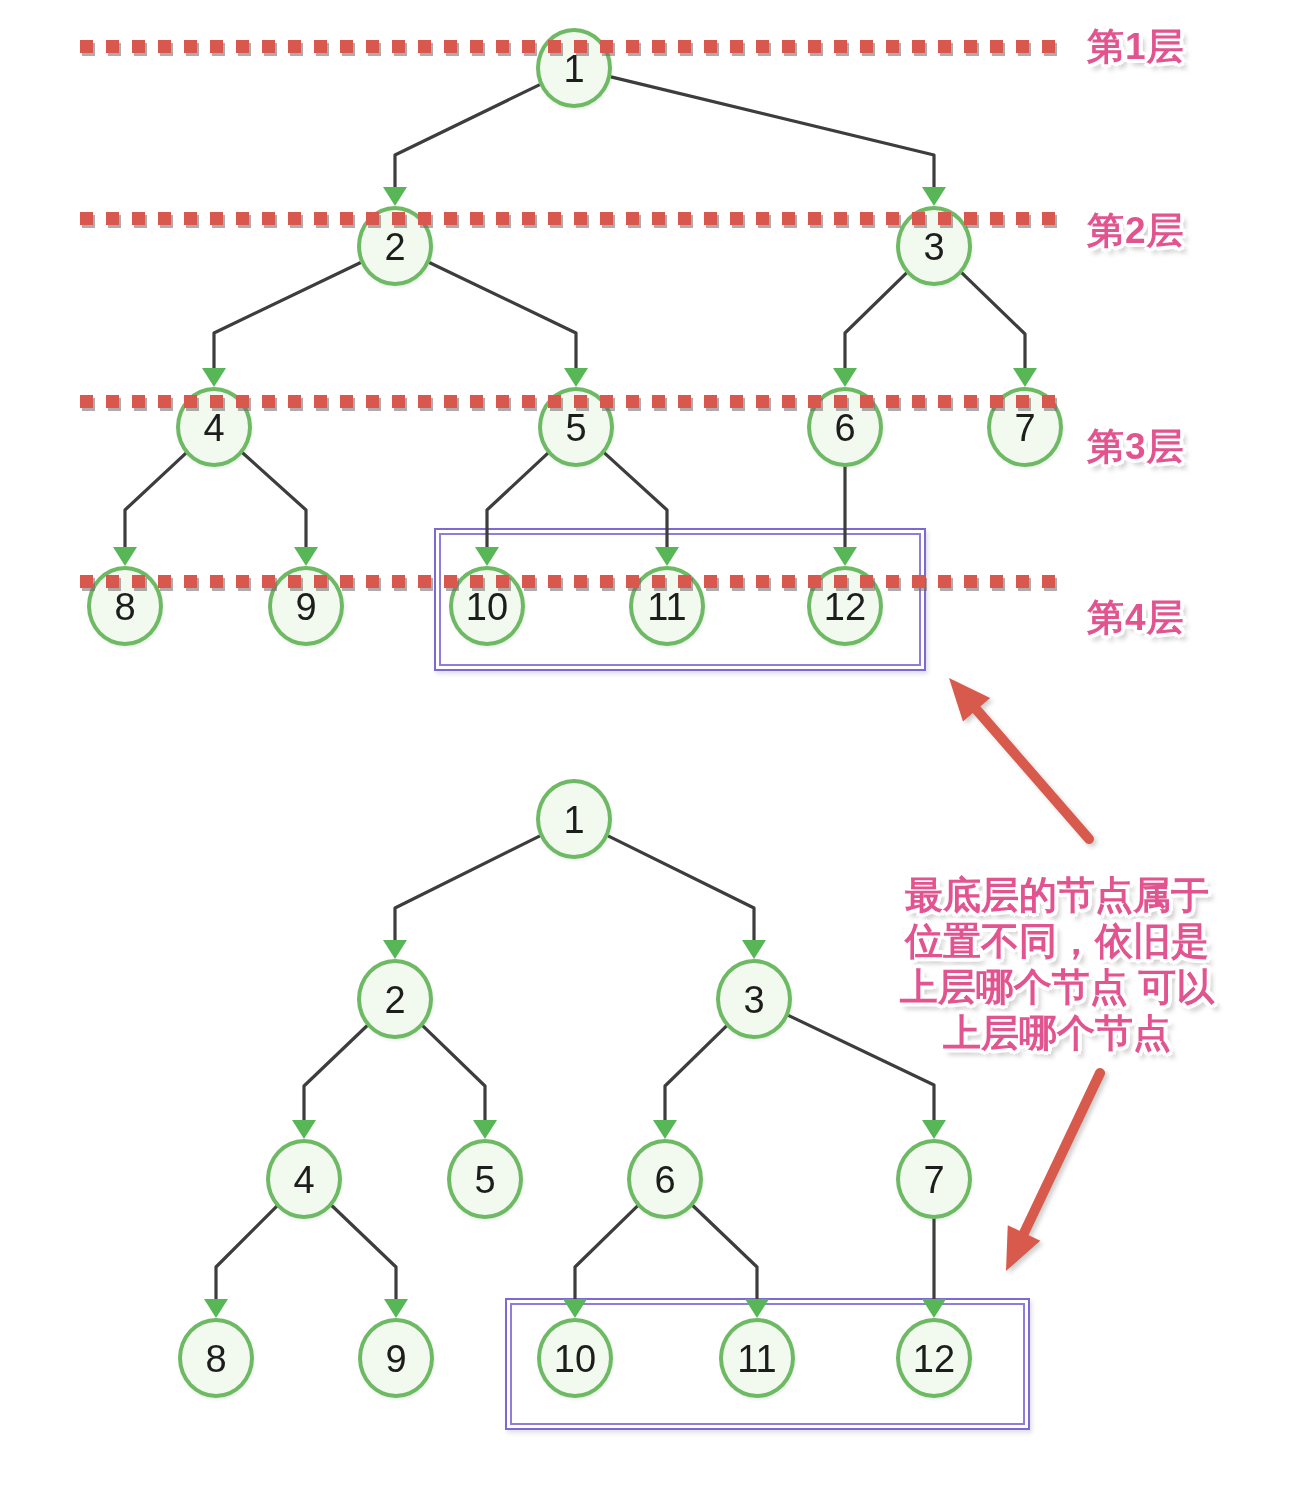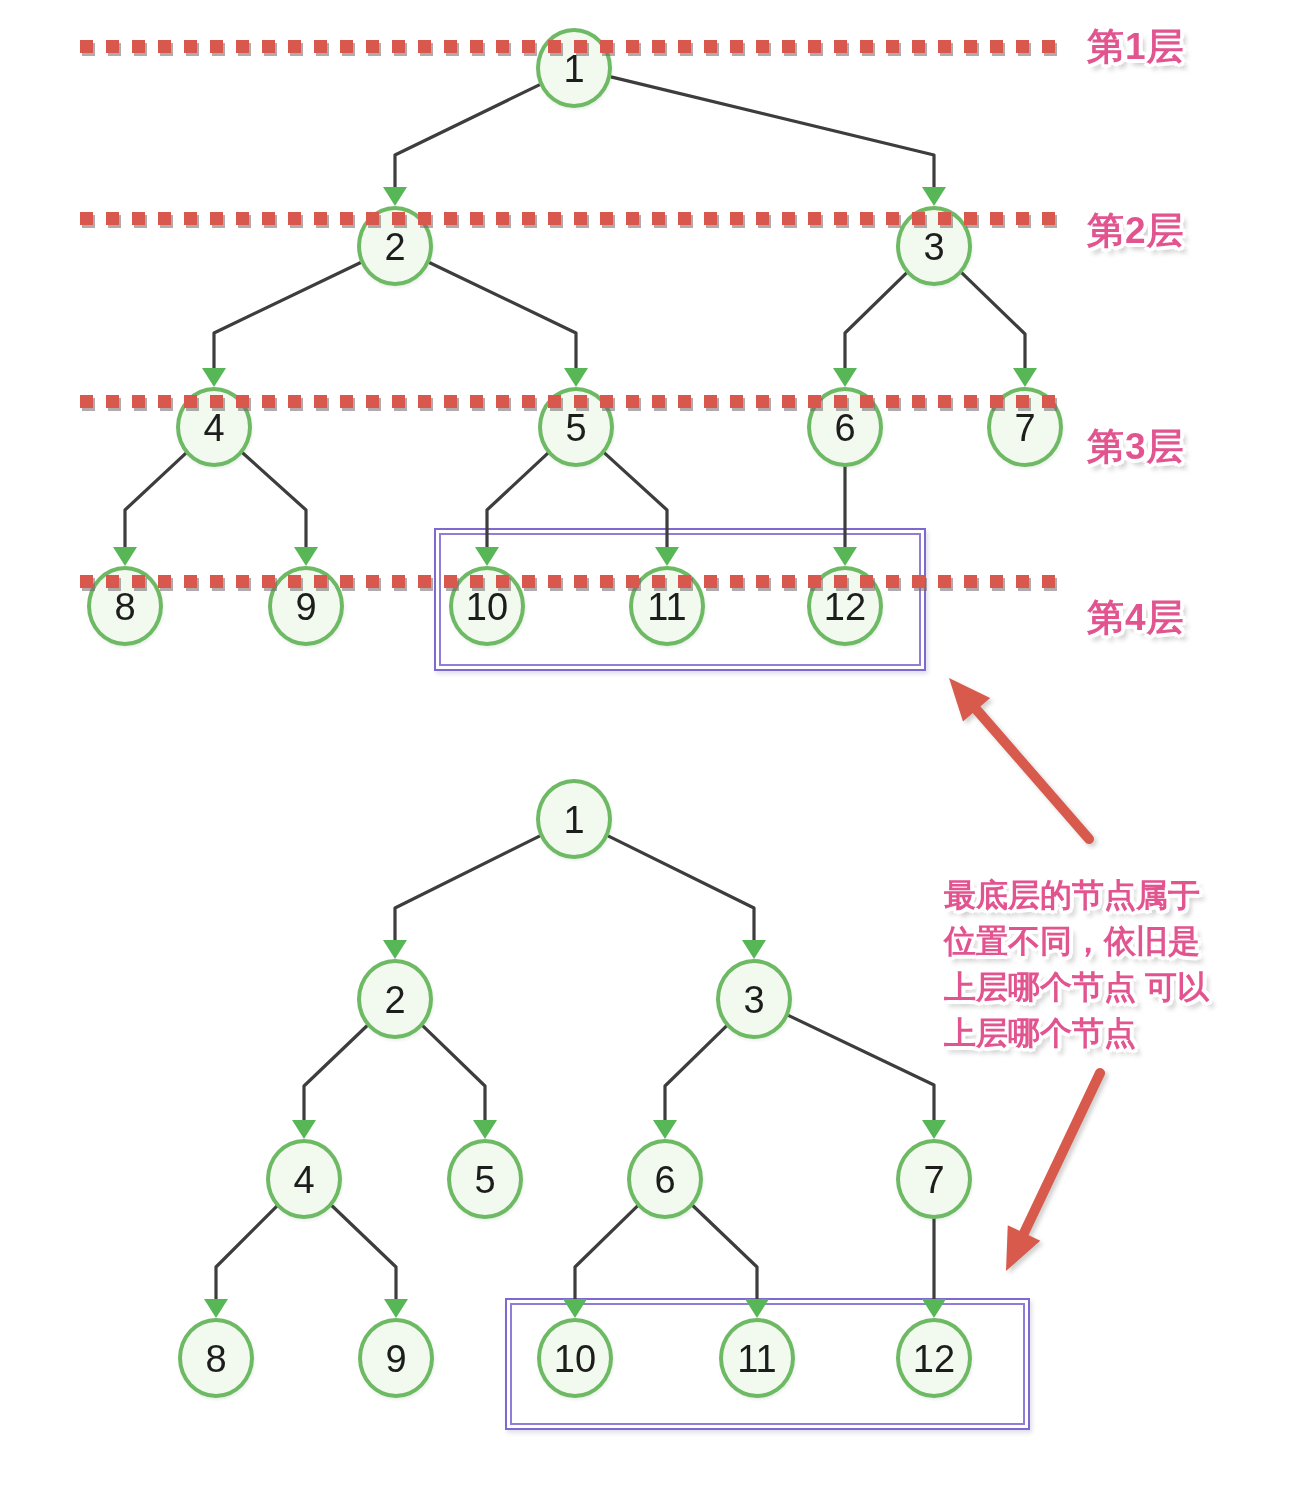--- a/index.html
+++ b/index.html
@@ -67,23 +67,24 @@
   .level-label{
     position:absolute;
     left:1087px;
     width:200px;
     font-size:37px;
     letter-spacing:1px;
     white-space:nowrap;
   }
   .annotation{
     position:absolute;
-    left:944px;top:872px;
+    left:882px;top:872px;
     width:350px;
-    font-size:32px;
+    text-align:center;
+    font-size:38px;
     line-height:46px;
     white-space:nowrap;
   }
 </style>
 </head>
 <body>
 
 <div class="canvas">
 
   <div id="boxes-layer" class="layer">

